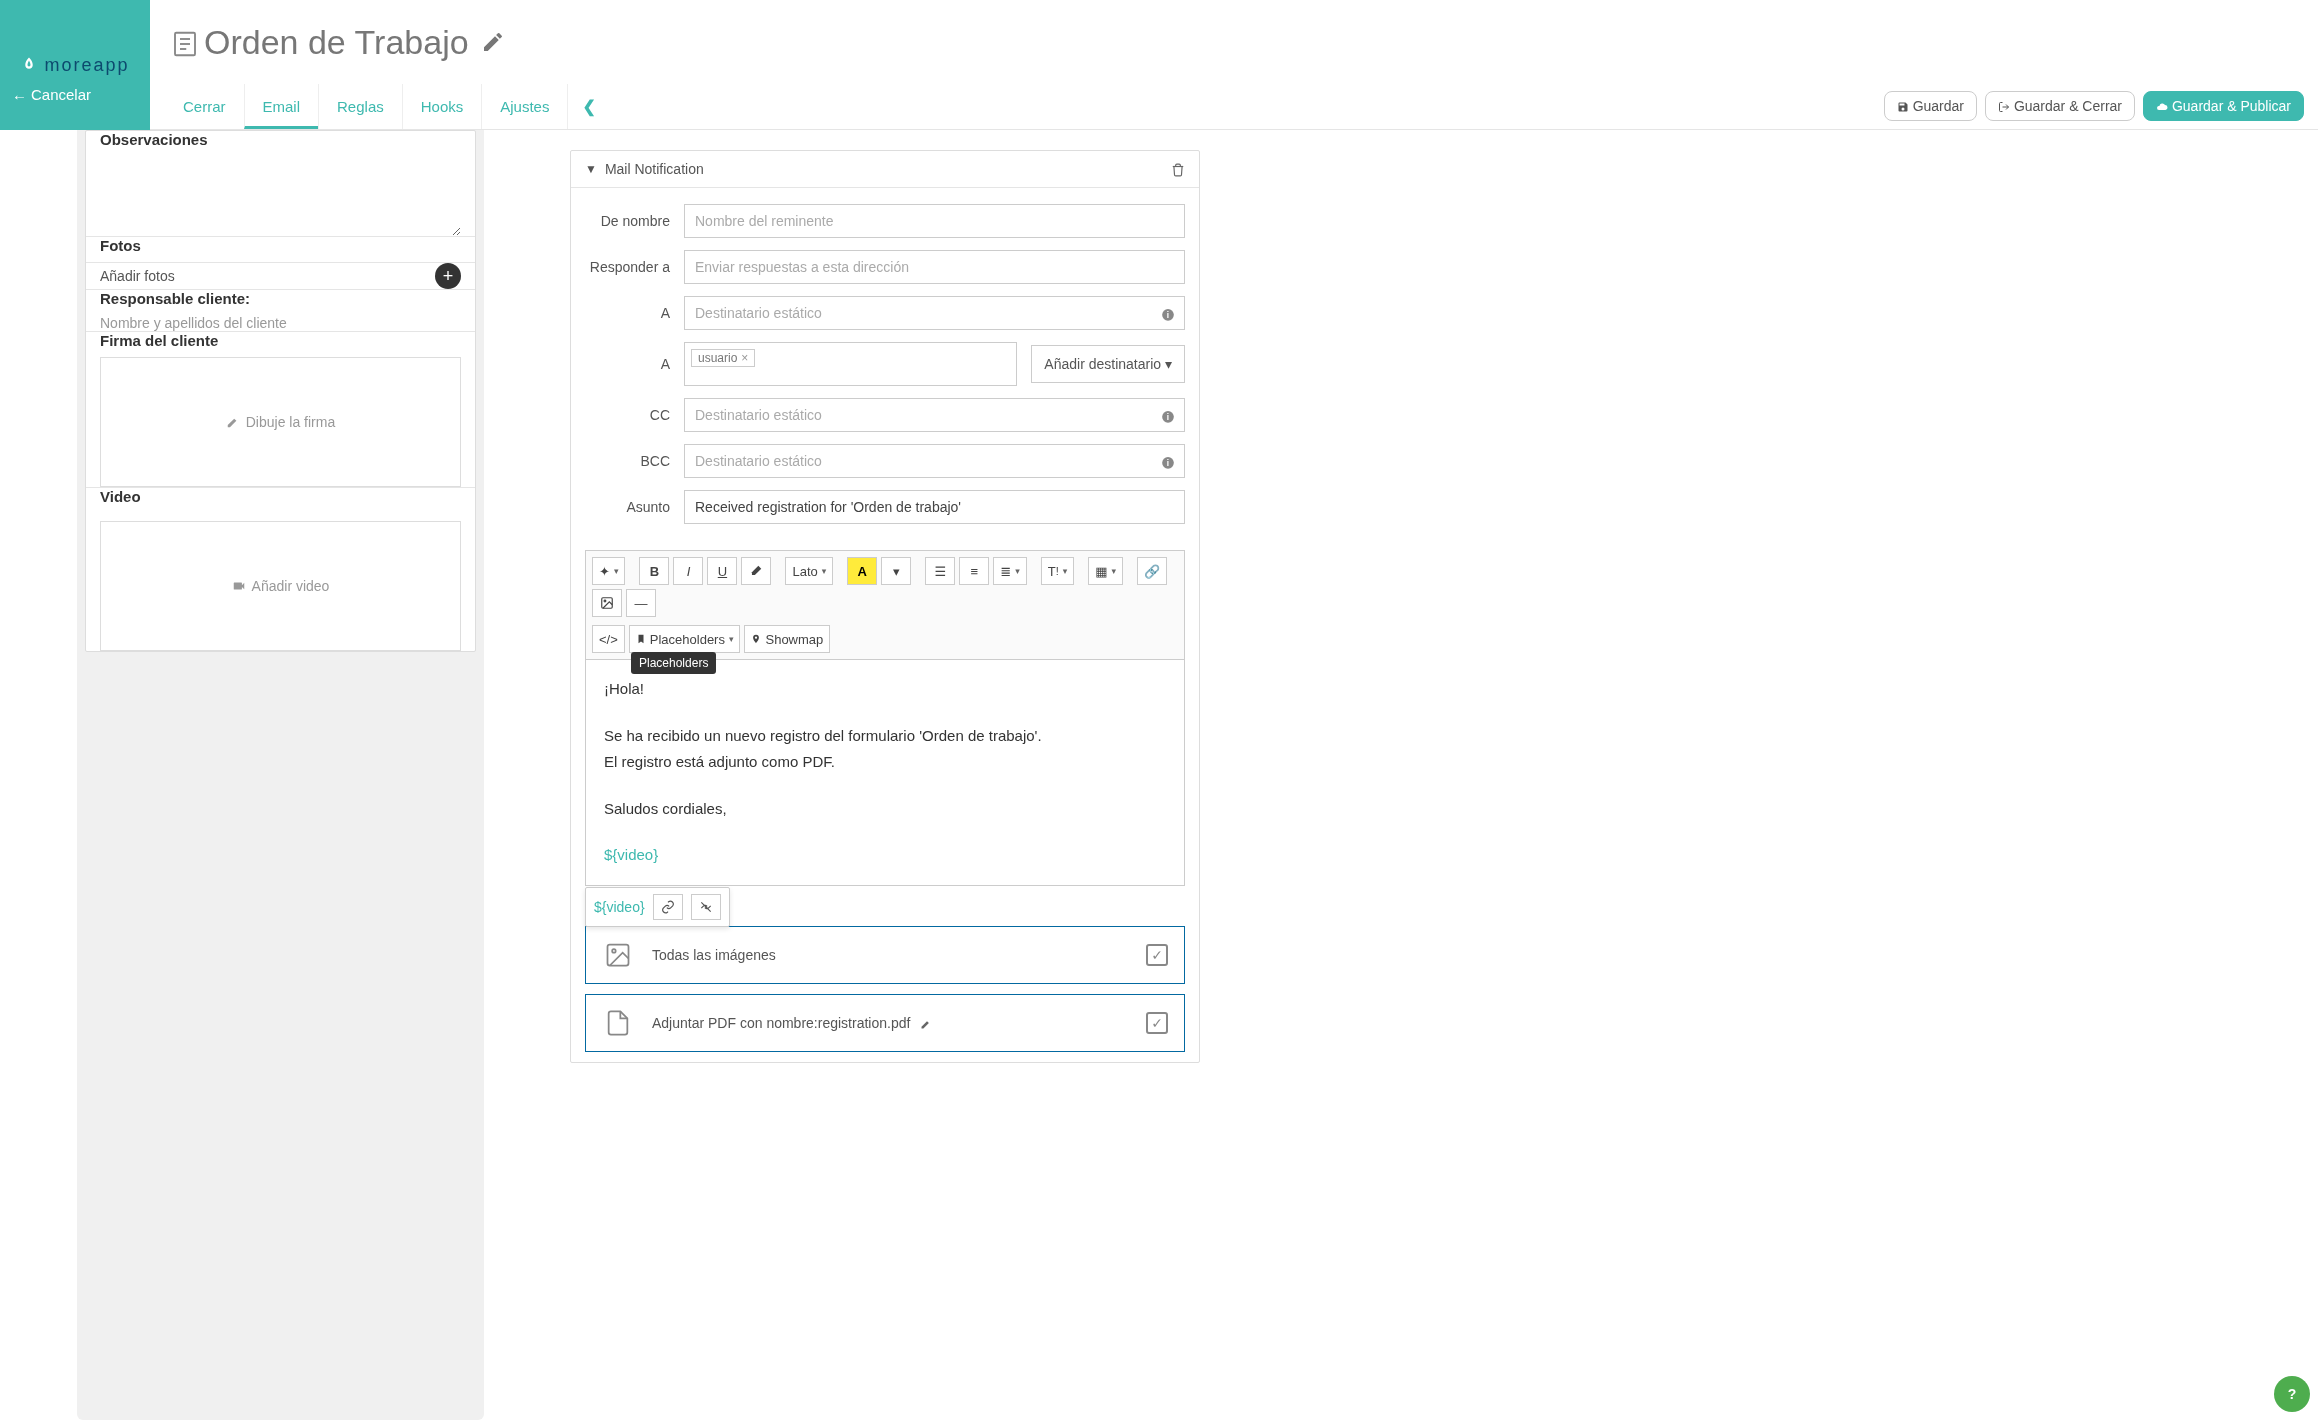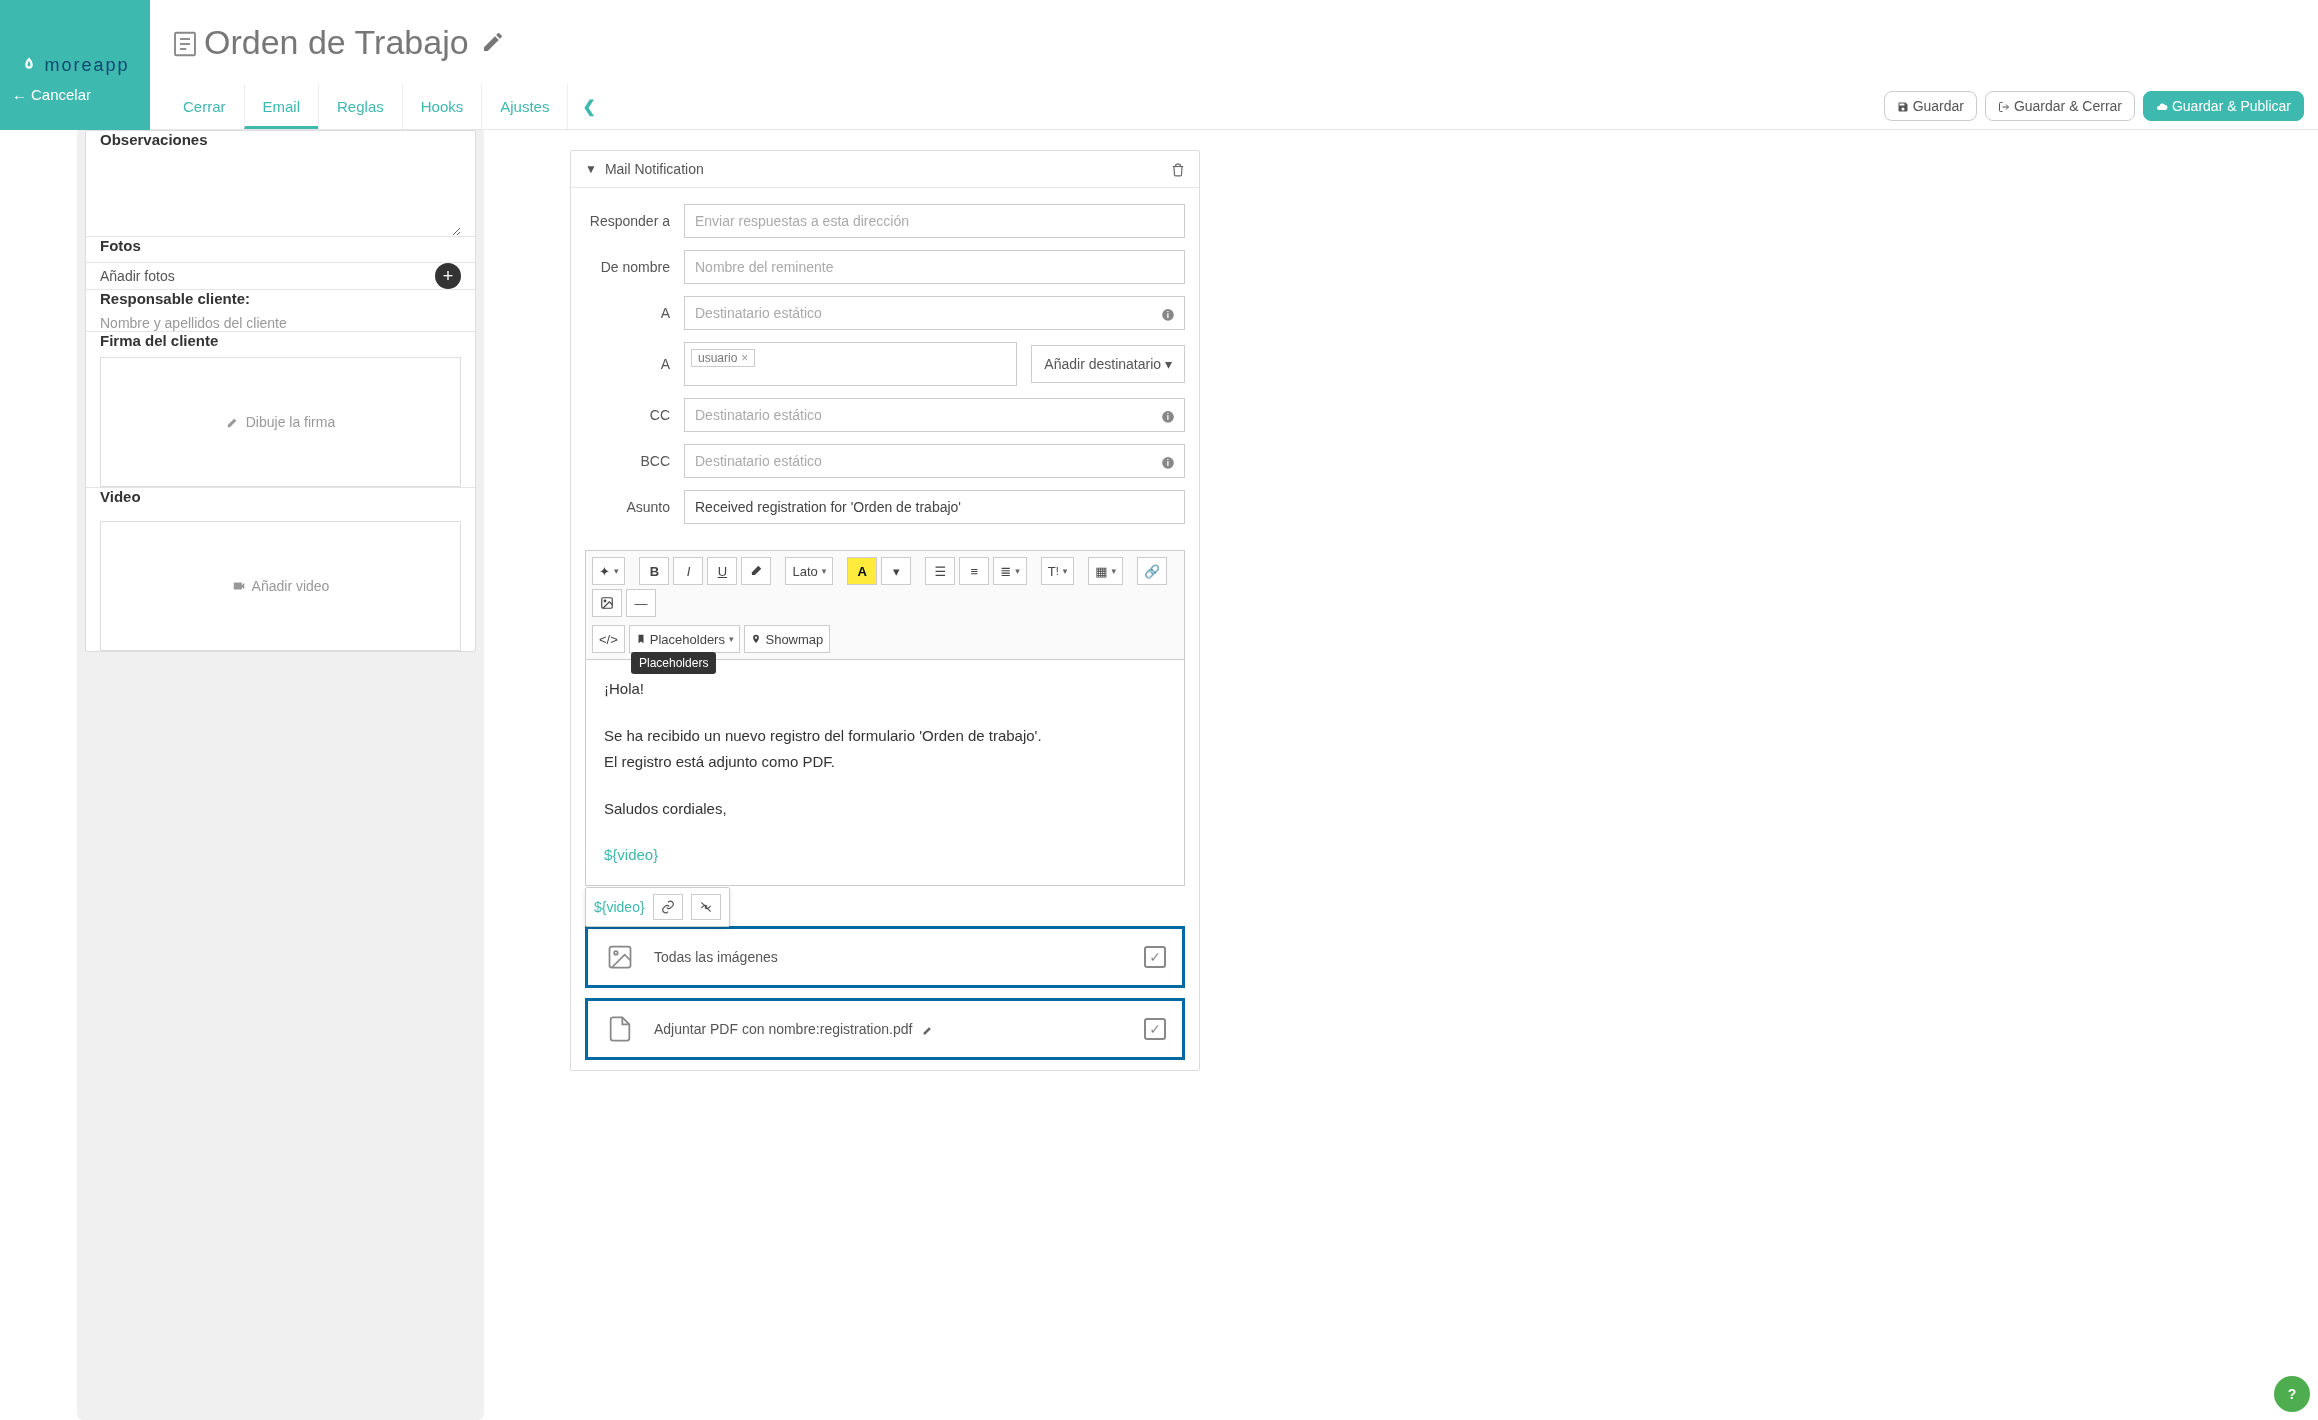--- a/index.html
+++ b/index.html
@@ -64,21 +64,21 @@
 .tb-row2 { display: flex; gap: 4px; padding-top: 4px; width: 100%; }
 .editor-body { border: 1px solid #ccc; margin: 0 14px 10px 14px; padding: 14px; position: relative; background: #fff; }
 .editor-body p { font-size: 15px; line-height: 1.5; color: #333; margin: 4px; }
 .editor-body .spacer { height: 16px; }
 .placeholder-link { color: #3eb9af; }
 .tooltip { position: absolute; top: -8px; left: 45px; background: #333; color: #fff; font-size: 12px; padding: 4px 8px; border-radius: 3px; }
 .link-popover { position: absolute; border: 1px solid #ccc; background: #fff; padding: 6px 8px; display: flex; align-items: center; gap: 8px; box-shadow: 0 2px 5px rgba(0,0,0,0.1); border-radius: 2px; left: -1px; bottom: -42px; }
 .link-popover .lp-link { color: #3eb9af; font-size: 14px; }
 .lp-btn { border: 1px solid #ccc; width: 30px; height: 26px; display: flex; align-items: center; justify-content: center; }
 
-.attach-row { border: 3px solid #0369a1; margin: 0 14px 10px 14px; padding: 12px 16px; display: flex; align-items: center; justify-content: space-between; background: #fff; }
+.attach-row { border: 1px solid #0369a1; margin: 0 14px 10px 14px; padding: 12px 16px; display: flex; align-items: center; justify-content: space-between; background: #fff; }
 .attach-row .ar-left { display: flex; align-items: center; gap: 18px; }
 .attach-row .ar-icon { width: 32px; height: 32px; display: flex; align-items: center; justify-content: center; color: #888; }
 .ar-check { width: 22px; height: 22px; border: 2px solid #888; border-radius: 3px; display: flex; align-items: center; justify-content: center; color: #888; }
 .edit-pencil { margin-left: 6px; color: #666; }
 
 .help-fab { position: fixed; right: 8px; bottom: 8px; width: 36px; height: 36px; border-radius: 50%; background: #4ead4e; color: #fff; display: flex; align-items: center; justify-content: center; font-weight: bold; }
 
 svg { display: inline-block; vertical-align: middle; }
 </style>
 </head>
@@ -192,26 +192,26 @@
         <span class="trash">
           <svg width="14" height="14" viewBox="0 0 24 24" fill="none" stroke="currentColor" stroke-width="2">
               <polyline points="3 6 5 6 21 6"></polyline>
               <path d="M19 6l-1 14a2 2 0 0 1-2 2H8a2 2 0 0 1-2-2L5 6m3 0V4a2 2 0 0 1 2-2h4a2 2 0 0 1 2 2v2"></path>
             </svg>
         </span>
       </div>
 
       <div style="padding:10px 0;">
         <div class="form-row">
+          <label>De nombre</label>
+          <div class="input-wrap"><input class="ftext" placeholder="Nombre del reminente" style=""></div>
+        </div>
+        <div class="form-row">
           <label>Responder a</label>
           <div class="input-wrap"><input class="ftext" placeholder="Enviar respuestas a esta dirección" style=""></div>
-        </div>
-        <div class="form-row">
-          <label>De nombre</label>
-          <div class="input-wrap"><input class="ftext" placeholder="Nombre del reminente" style=""></div>
         </div>
         <div class="form-row">
           <label>A</label>
           <div class="input-wrap">
             <input class="ftext" placeholder="Destinatario estático" style="">
             <span class="info-icon">
               <svg width="14" height="14" viewBox="0 0 24 24" fill="currentColor">
                   <circle cx="12" cy="12" r="10"></circle>
                   <text x="12" y="17" text-anchor="middle" fill="#fff" font-size="14" font-weight="bold">i</text>
                 </svg>

